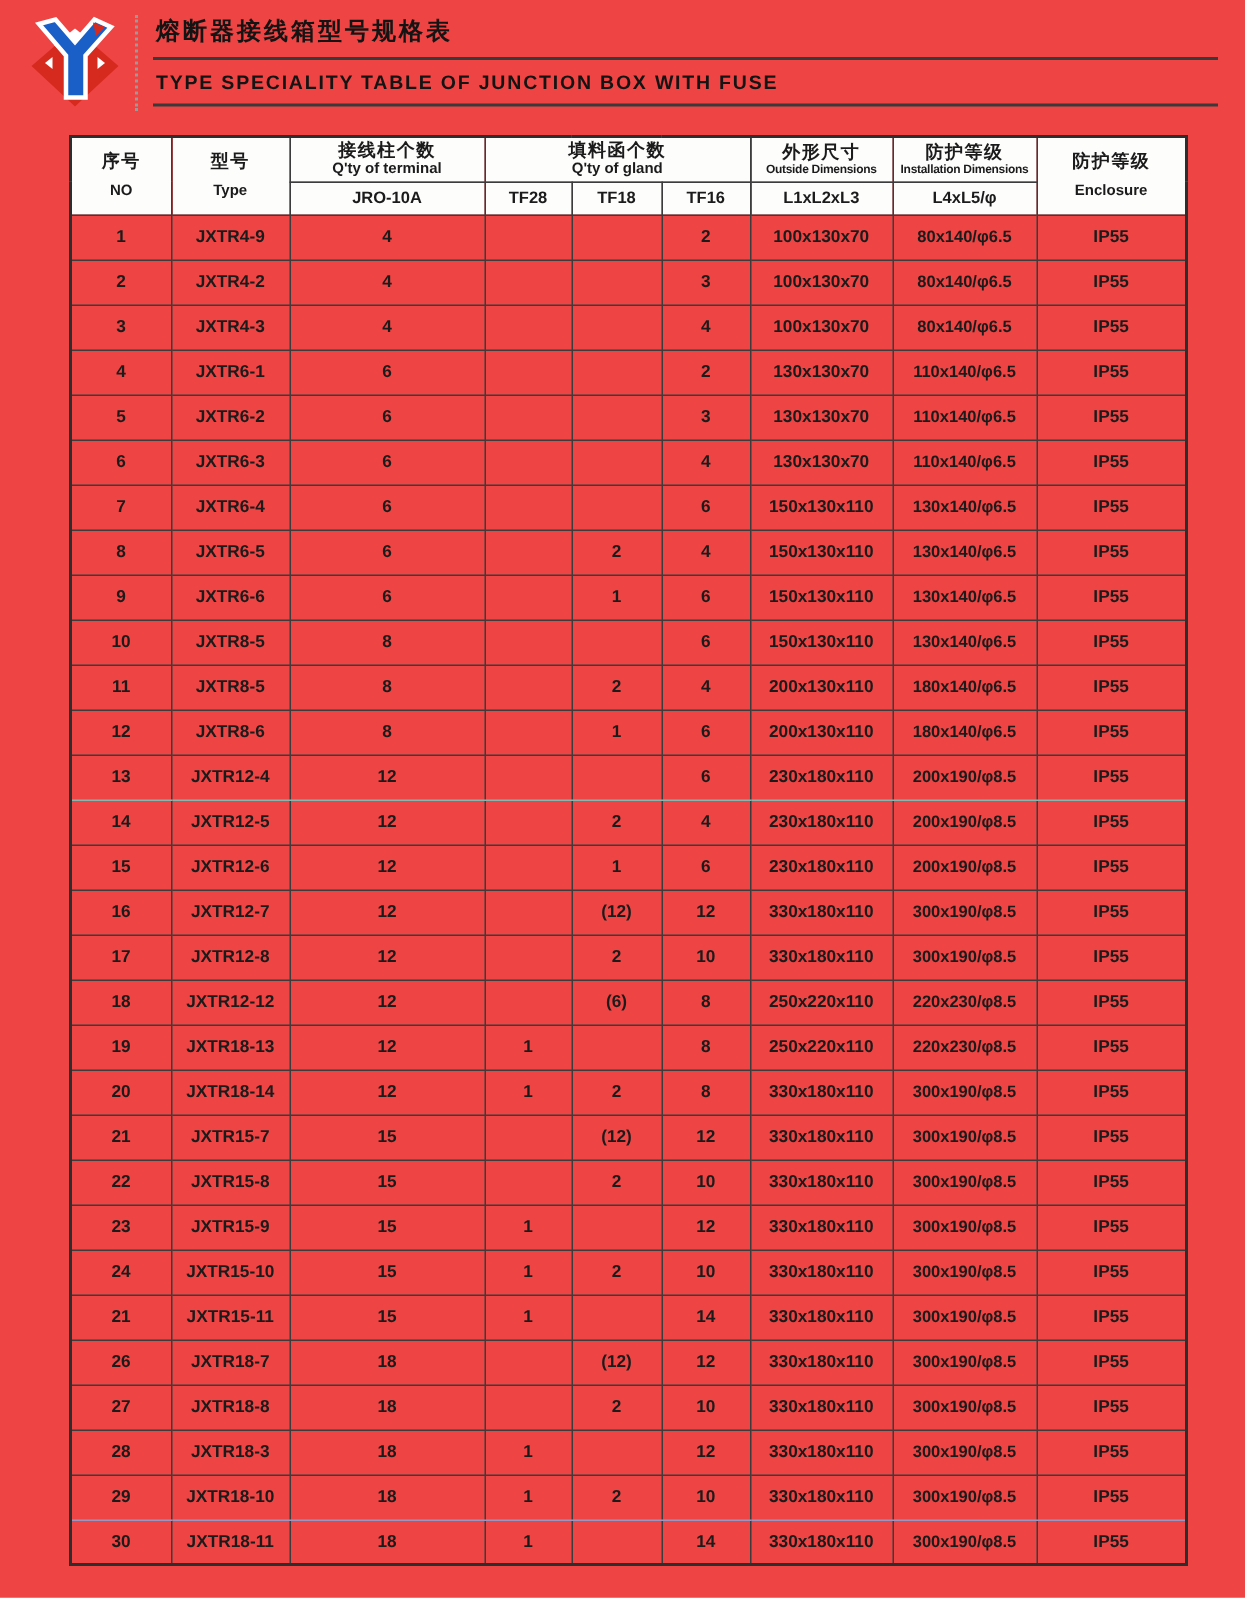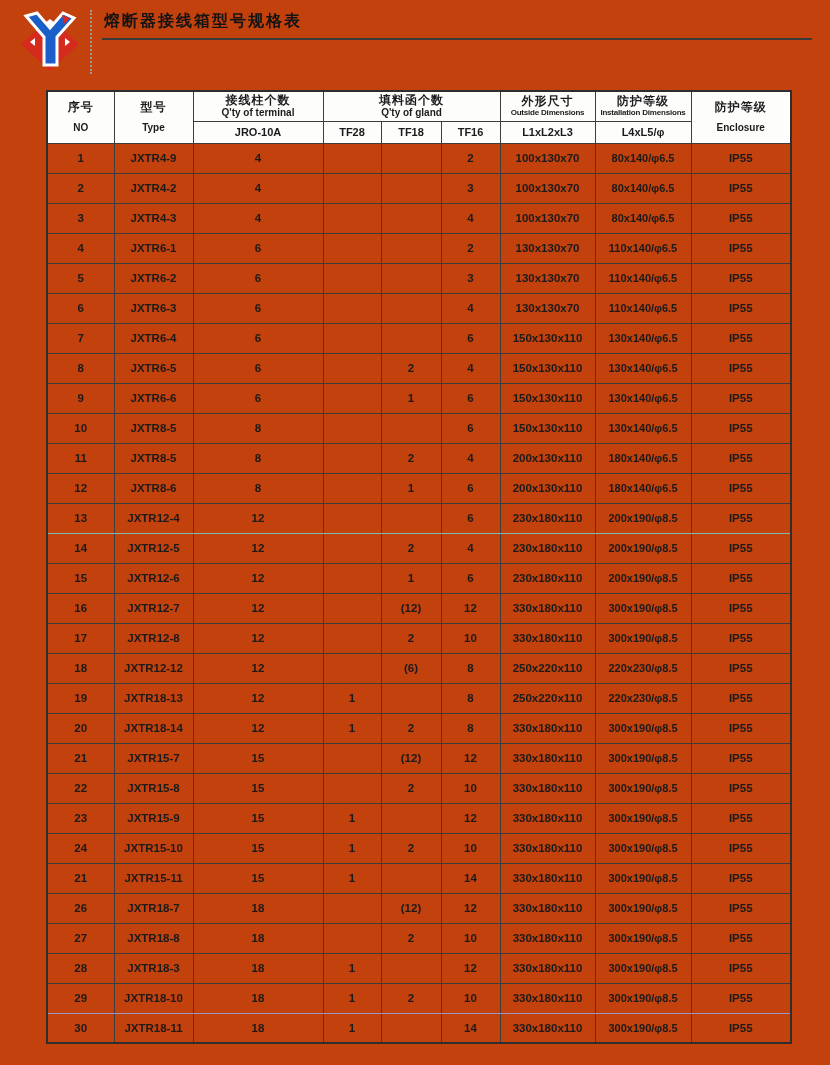--- a/index.html
+++ b/index.html
@@ -2,21 +2,21 @@
 <html><head>
 <meta charset="utf-8">
 <style>
   * { box-sizing: border-box; }
   html,body { margin:0; padding:0; }
   body {
     width:830px; height:1065px;
     background:#ffffff;
     font-family:"Liberation Sans", sans-serif;
   }
-  .page { position:relative; width:830px; height:1065px; background:#c2410c; overflow:hidden; }
+  .page { position:relative; width:830px; height:1065px; background:#ef4444; overflow:hidden; }
 
   
   .doc-header { position:absolute; left:10px; top:6px; width:806px; height:72px; }
   .logo-box { position:absolute; left:8px; top:4px; width:64px; height:66px; }
   .dotted-divider { position:absolute; left:80px; top:4px; height:64px; width:0;
     border-left:2px dotted #9a9a9a; }
   .titles { position:absolute; left:92px; top:2px; width:710px; }
   .title-zh { font-size:16px; font-weight:bold; color:#141414; letter-spacing:2px;
     padding:3px 0 6px 2px; border-bottom:2px solid #3a3a3a; }
   .title-en { font-size:13px; font-weight:bold; color:#141414; letter-spacing:1.2px;
@@ -65,20 +65,21 @@
 
         <polygon points="44,5 52,8 46,14" fill="#d62a1f"></polygon>
 
         <polygon points="12,32 17,28 17,36" fill="#ffffff"></polygon>
         <polygon points="52,32 47,28 47,36" fill="#ffffff"></polygon>
       </svg>
     </div>
     <div class="dotted-divider"></div>
     <div class="titles">
       <div class="title-zh">熔断器接线箱型号规格表</div>
+      <div class="title-en">TYPE SPECIALITY TABLE OF JUNCTION BOX WITH FUSE</div>
     </div>
   </div>
 
   <table class="spec-table">
     <colgroup>
       <col style="width:67px">
         <col style="width:79px">
         <col style="width:130px">
       <col style="width:58px">
         <col style="width:60px">

